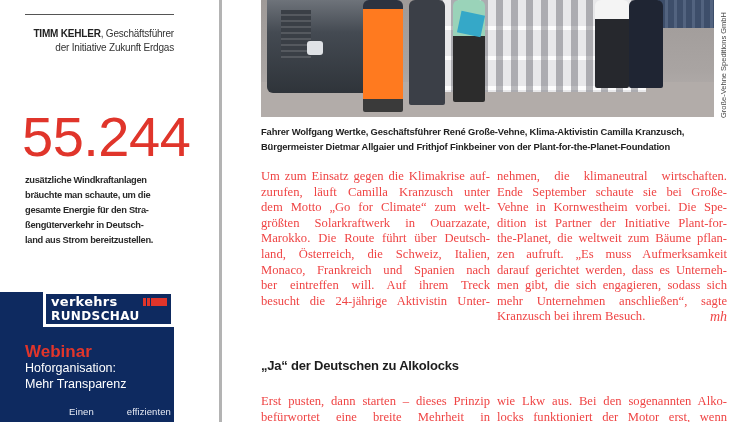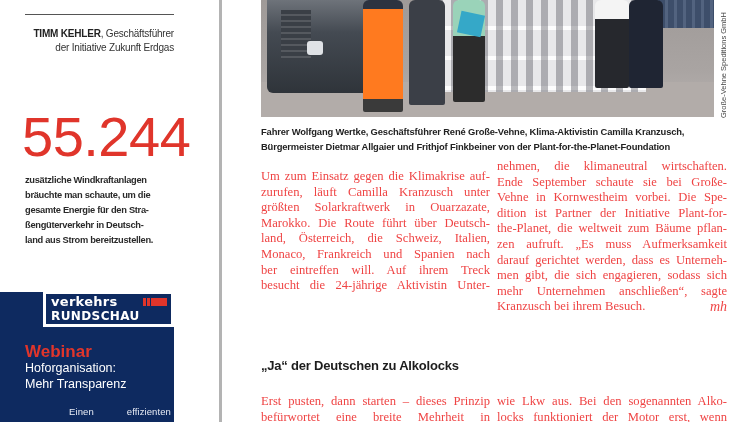--- a/index.html
+++ b/index.html
@@ -96,21 +96,21 @@
   }
 
   
   .col {
     position: absolute; font-family: "Liberation Serif", serif; font-size: 12.6px; line-height: 15.6px;
     color: #ef4444; text-align: justify; text-align-last: justify; letter-spacing: 0px;
   }
   .col .line { display: block; height: 15.6px; white-space: nowrap; overflow: hidden; }
   .col .line.last { text-align-last: left; }
   .col-a1 { left: 261px; top: 169px; width: 229px; }
-  .col-b1 { left: 497px; top: 159px; width: 230px; }
+  .col-b1 { left: 497px; top: 169px; width: 230px; }
   .sig { font-style: italic; font-size: 14px; float: right; }
 
   .headline {
     position: absolute; left: 261px; top: 358px;
     font-family: "Liberation Sans", sans-serif; font-weight: bold; font-size: 13px; color: #1d1d1d;
     letter-spacing: -0.2px;
   }
   .col-a2 { left: 261px; top: 394px; width: 229px; }
   .col-b2 { left: 497px; top: 394px; width: 230px; }
 
@@ -183,20 +183,21 @@
 <div class="credit">Große-Vehne Speditions GmbH</div>
 
 <div class="caption">
   <div>Fahrer Wolfgang Wertke, Geschäftsführer René Große-Vehne, Klima-Aktivistin Camilla Kranzusch,</div>
   <div>Bürgermeister Dietmar Allgaier und Frithjof Finkbeiner von der Plant-for-the-Planet-Foundation</div>
 </div>
 
 <div class="col col-a1">
   <span class="line">Um zum Einsatz gegen die Klimakrise auf-</span>
   <span class="line">zurufen, läuft Camilla Kranzusch unter</span>
+  <span class="line">dem Motto „Go for Climate“ zum welt-</span>
   <span class="line">größten Solarkraftwerk in Ouarzazate,</span>
   <span class="line">Marokko. Die Route führt über Deutsch-</span>
   <span class="line">land, Österreich, die Schweiz, Italien,</span>
   <span class="line">Monaco, Frankreich und Spanien nach</span>
   <span class="line">ber eintreffen will. Auf ihrem Treck</span>
   <span class="line">besucht die 24-jährige Aktivistin Unter-</span>
 </div>
 
 <div class="col col-b1">
   <span class="line">nehmen, die klimaneutral wirtschaften.</span>

